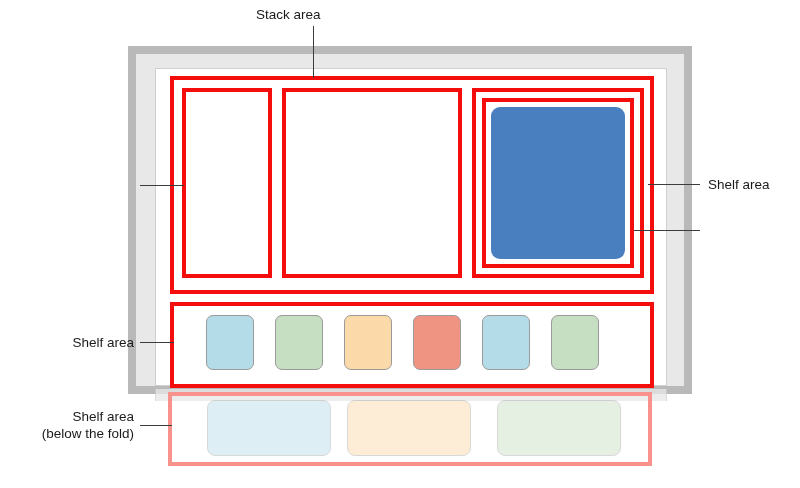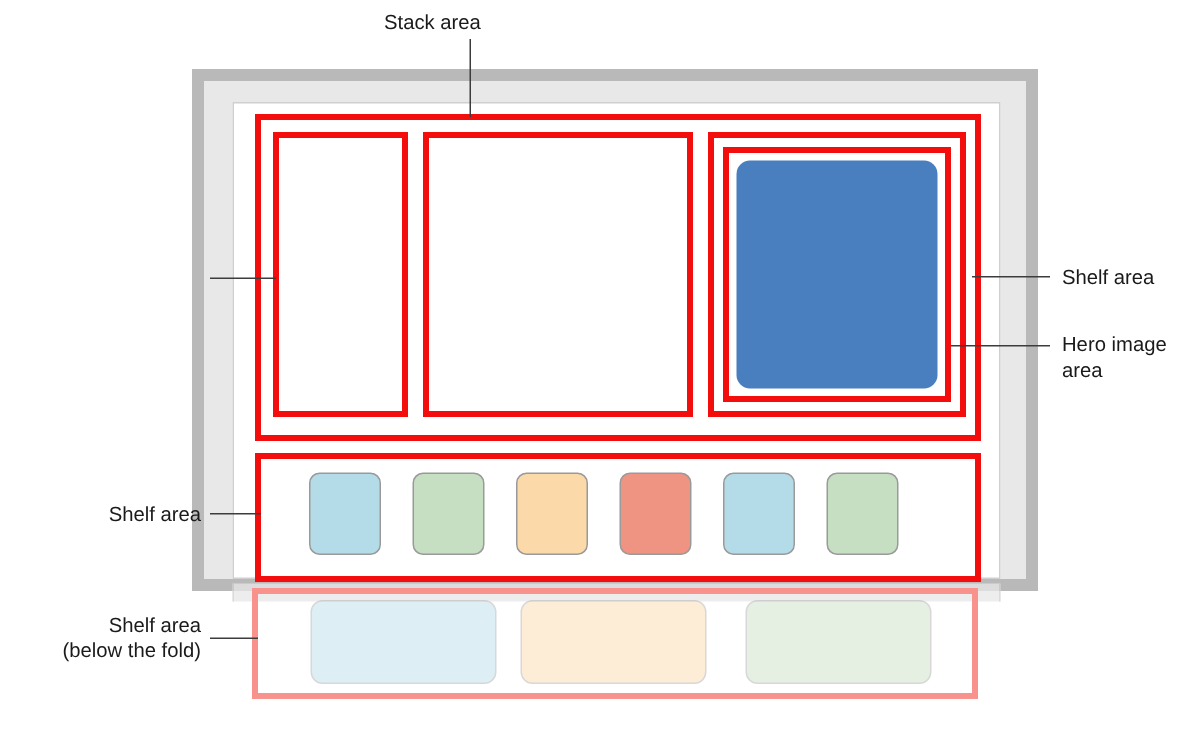--- a/index.html
+++ b/index.html
@@ -131,22 +131,20 @@
   <div class="rbox-faded" id="shelf-fold-box"></div>
 
   <div class="label left" id="lbl-stack">Stack area</div>
   <div class="leader-v" id="leader-stack"></div>
 
   <div class="leader-h" id="leader-infolist"></div>
 
   <div class="label left" id="lbl-banner">Shelf area</div>
   <div class="leader-h" id="leader-banner"></div>
 
-  <div class="label left" id="lbl-hero">Hero image
-area</div>
   <div class="leader-h" id="leader-hero"></div>
 
   <div class="label right" id="lbl-shelf">Shelf area</div>
   <div class="leader-h" id="leader-shelf"></div>
 
   <div class="label right" id="lbl-shelffold">Shelf area
 (below the fold)</div>
   <div class="leader-h" id="leader-shelffold"></div>
 
 </div>

